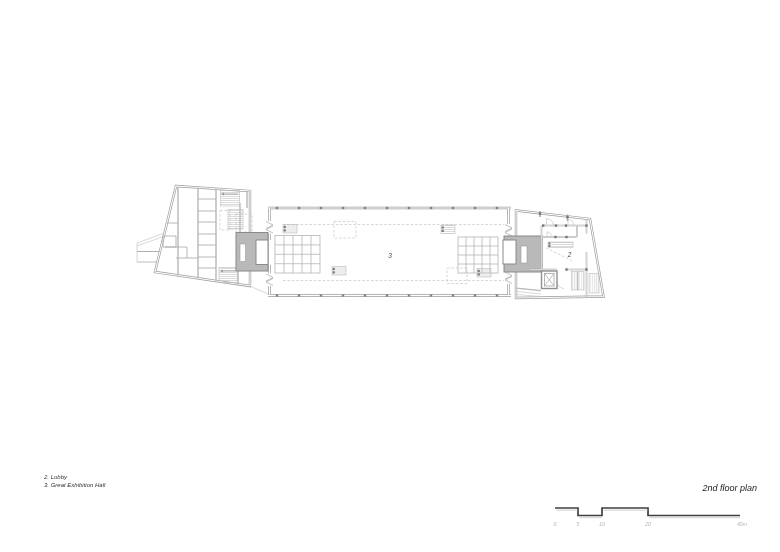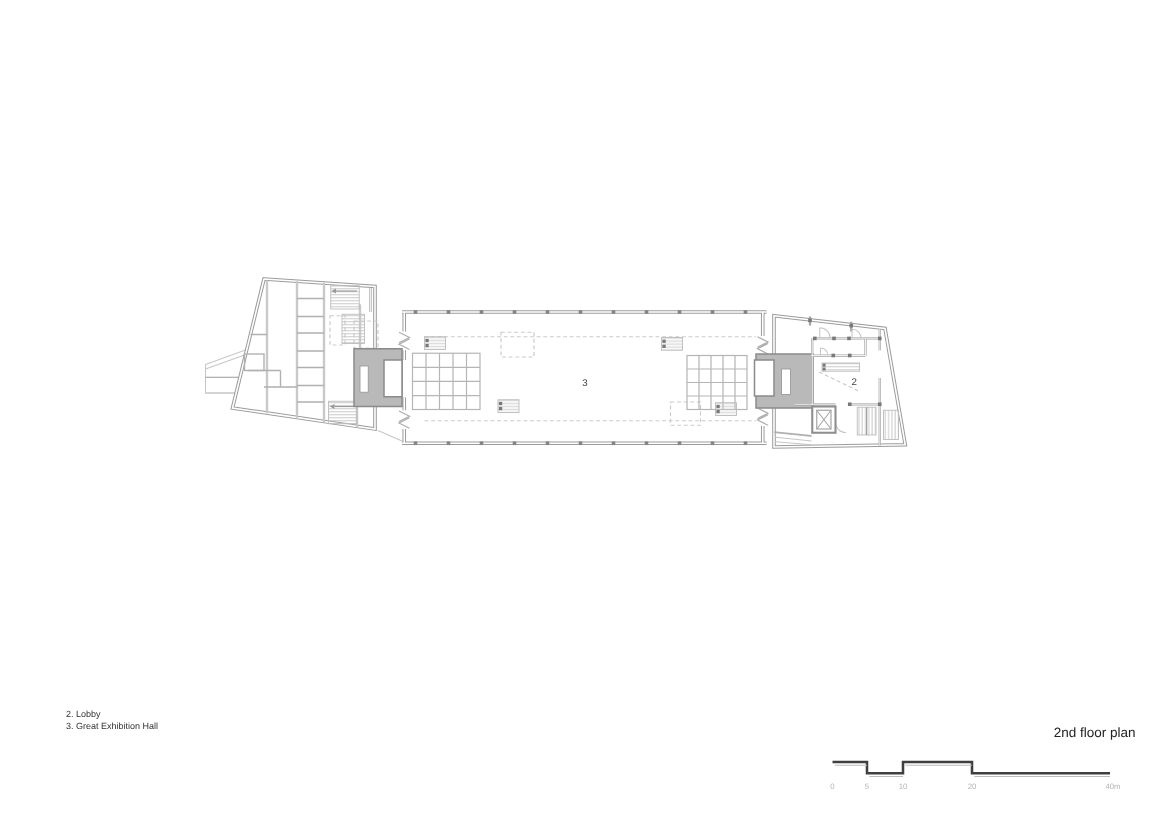--- a/index.html
+++ b/index.html
@@ -1,17 +1,17 @@
 <!DOCTYPE html>
 <html><head>
 <meta charset="utf-8">
 <style>
   html,body{margin:0;padding:0;background:#fff;}
   #canvas{position:relative;width:780px;height:552px;background:#ffffff;overflow:hidden;
-          font-family:"Liberation Sans", sans-serif;}
+          font-family:"Liberation Sans", sans-serif;font-style:italic;}
   svg{position:absolute;left:0;top:0;}
   
   .w2  {stroke:#9c9c9c;stroke-width:2.4;fill:#ffffff;}
   .w2n {stroke:#9c9c9c;stroke-width:2.4;fill:none;}
   .wi  {stroke:#ffffff;stroke-width:1.05;fill:none;}
   .p1  {stroke:#a4a4a4;stroke-width:1.5;fill:none;}
   .p1i {stroke:#ffffff;stroke-width:0.55;fill:none;}
   .thin{stroke:#b0b0b0;stroke-width:0.9;fill:none;}
   .xthin{stroke:#c6c6c6;stroke-width:0.7;fill:none;}
   .dash{stroke:#cbcbcb;stroke-width:0.8;fill:none;stroke-dasharray:2.6 1.8;}

